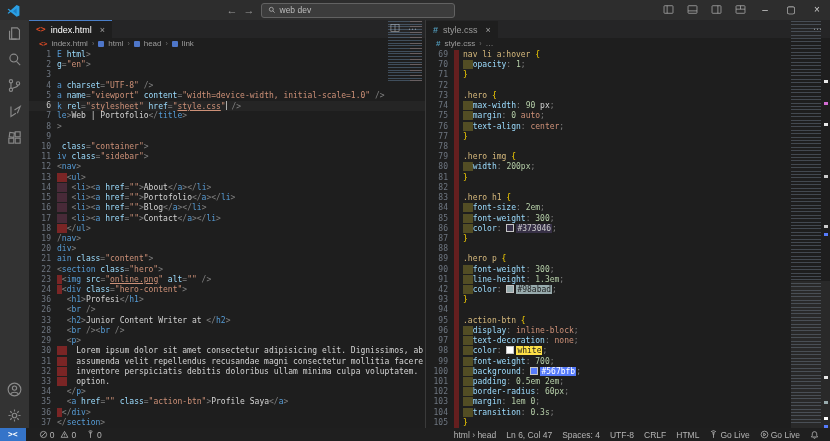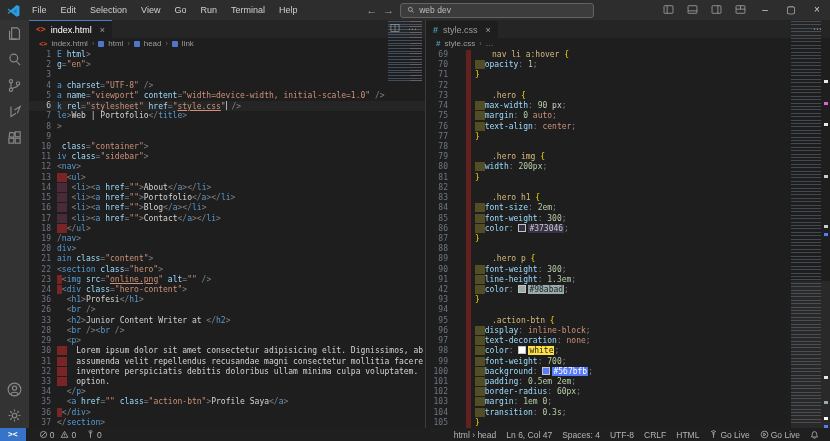--- a/index.html
+++ b/index.html
@@ -45,26 +45,26 @@
   .bc-ico{width:6px;height:6px;border-radius:1px;background:#4e76c9;display:inline-block;}
   .bc-ico-file{color:#e44d26;font-size:7px;font-weight:bold;font-family:"DejaVu Sans Mono",monospace;background:none;width:auto;height:auto;}
   .bc-ico-css{color:#519aba;font-size:8px;font-weight:bold;background:none;width:auto;height:auto;border-radius:0;}
   
   .codearea{position:absolute;top:29px;left:0;right:0;bottom:0;overflow:hidden;
             font-family:"DejaVu Sans Mono",monospace;font-size:8px;padding-top:1px;}
   .crow{display:flex;height:10.22px;line-height:10.22px;white-space:pre;}
   .crow.cur-line .ln{color:#c6c6c6;}
   .crow.cur-line{background:rgba(255,255,255,0.03);}
   .ln{flex:none;width:22px;text-align:right;padding-right:6px;color:#6e7681;}
-  #code-right .ln{margin-right:12px;}
+  #code-right .ln{}
   .gbar{flex:none;width:5px;background:#641f1f;margin-right:4px;}
   .ct{white-space:pre;}
   .s-tag{color:#569cd6;} .s-attr{color:#9cdcfe;} .s-str{color:#ce9178;}
   .s-pun{color:#808080;} .s-txt{color:#d4d4d4;} .s-num{color:#b5cea8;}
-  .s-prop{color:#9cdcfe;} .s-sel{color:#d7ba7d;margin-left:17px;} .s-brace{color:#ffd700;}
+  .s-prop{color:#9cdcfe;} .s-sel{color:#d7ba7d;} .s-brace{color:#ffd700;}
   .s-val{color:#ce9178;} .s-lnk{color:#ce9178;text-decoration:underline;}
   .blk-red{background:#7a2525;} .blk-mar{background:#482a38;} .blk-olv{background:#524d24;}
   .swatch{display:inline-block;width:6px;height:6px;border:1px solid #c5c5c5;
           margin-right:2px;vertical-align:-1px;}
   .cval{padding:0 1px;text-align:center;}
   .caret{display:inline-block;width:1px;height:9px;background:#aeafad;vertical-align:-1px;}
   
   .minimap-l{position:absolute;top:1px;right:3px;width:34px;height:60px;opacity:.85;
     background:
       repeating-linear-gradient(180deg, rgba(125,165,205,.42) 0 1px, rgba(0,0,0,0) 1px 2.7px);
@@ -89,30 +89,20 @@
 </head>
 <body>
 
 <div id="app">
 
   <div class="titlebar">
     <svg class="vscode-logo" viewBox="0 0 24 24">
       <path fill="#2b9fe3" d="M17 3 7.5 11.7 4.2 9.2 2.5 10l3.6 3-3.6 3 1.7 1 3.3-2.6L17 22l4.5-2V5z"></path>
       <path fill="#1e7ec2" d="M17 8.5 11.2 13 17 17.5z"></path>
     </svg>
-    <div class="menus">
-      <span>File</span>
-      <span>Edit</span>
-      <span>Selection</span>
-      <span>View</span>
-      <span>Go</span>
-      <span>Run</span>
-      <span>Terminal</span>
-      <span>Help</span>
-    </div>
     <div class="tb-center">
       <span class="nav-arrow">←</span>
       <span class="nav-arrow">→</span>
       <div class="searchbox">
         <svg width="8" height="8" viewBox="0 0 24 24" style="stroke:#bdbdbd;fill:none;stroke-width:2.2">
             <circle cx="10" cy="10" r="6"></circle>
             <path d="M14.5 14.5 20 20"></path>
           </svg>
         <span>web dev</span>
       </div>

